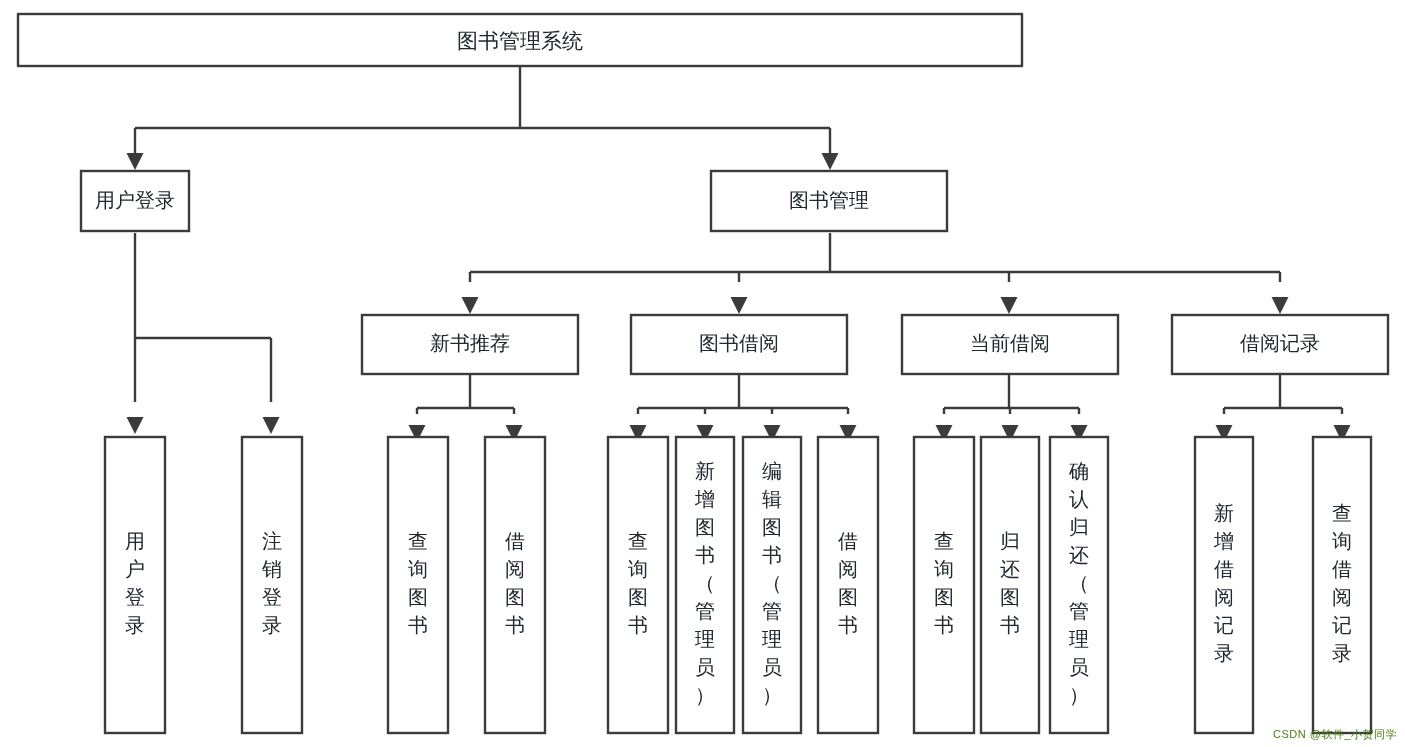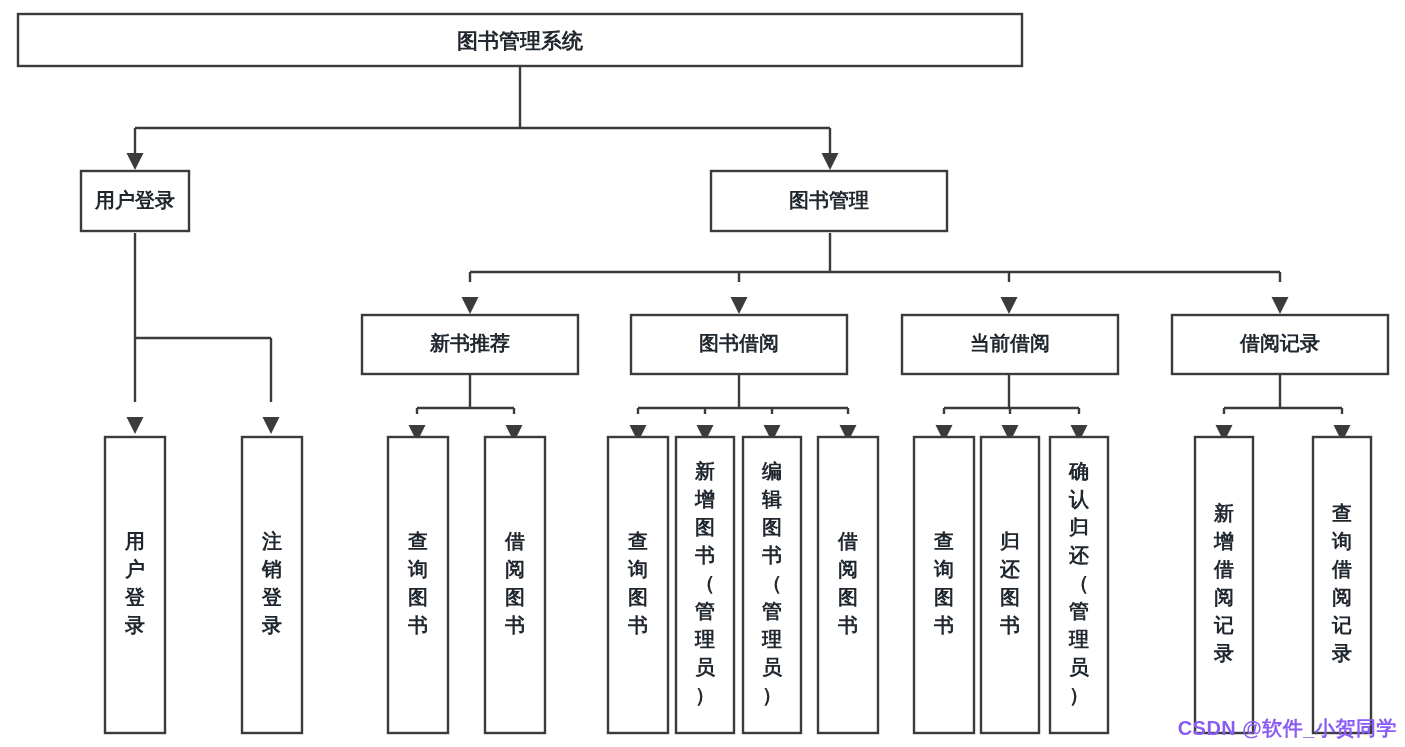--- a/index.html
+++ b/index.html
@@ -11,21 +11,20 @@
     width: 1405px;
     height: 747px;
     overflow: hidden;
     font-family: "Liberation Sans", "DejaVu Sans", sans-serif;
   }
   #diagram-root {
     position: relative;
     width: 1405px;
     height: 747px;
     background: #ffffff;
-    font-weight: bold;
   }
   svg#tree-svg {
     position: absolute;
     left: 0;
     top: 0;
     width: 1405px;
     height: 747px;
     display: block;
   }
   .node-box {
@@ -56,22 +55,22 @@
     font-size: 21px;
   }
   .label-v {
     font-size: 20px;
   }
   .watermark {
     position: absolute;
     right: 8px;
     bottom: 5px;
     font-family: "Liberation Sans", "DejaVu Sans", sans-serif;
-    font-size: 20px;
-    color: #8b5cf6;
+    font-size: 11px;
+    color: #4d7c0f;
     white-space: nowrap;
     letter-spacing: 0.5px;
     user-select: none;
   }
 </style>
 </head>
 <body>
 
 <div id="diagram-root">
 

